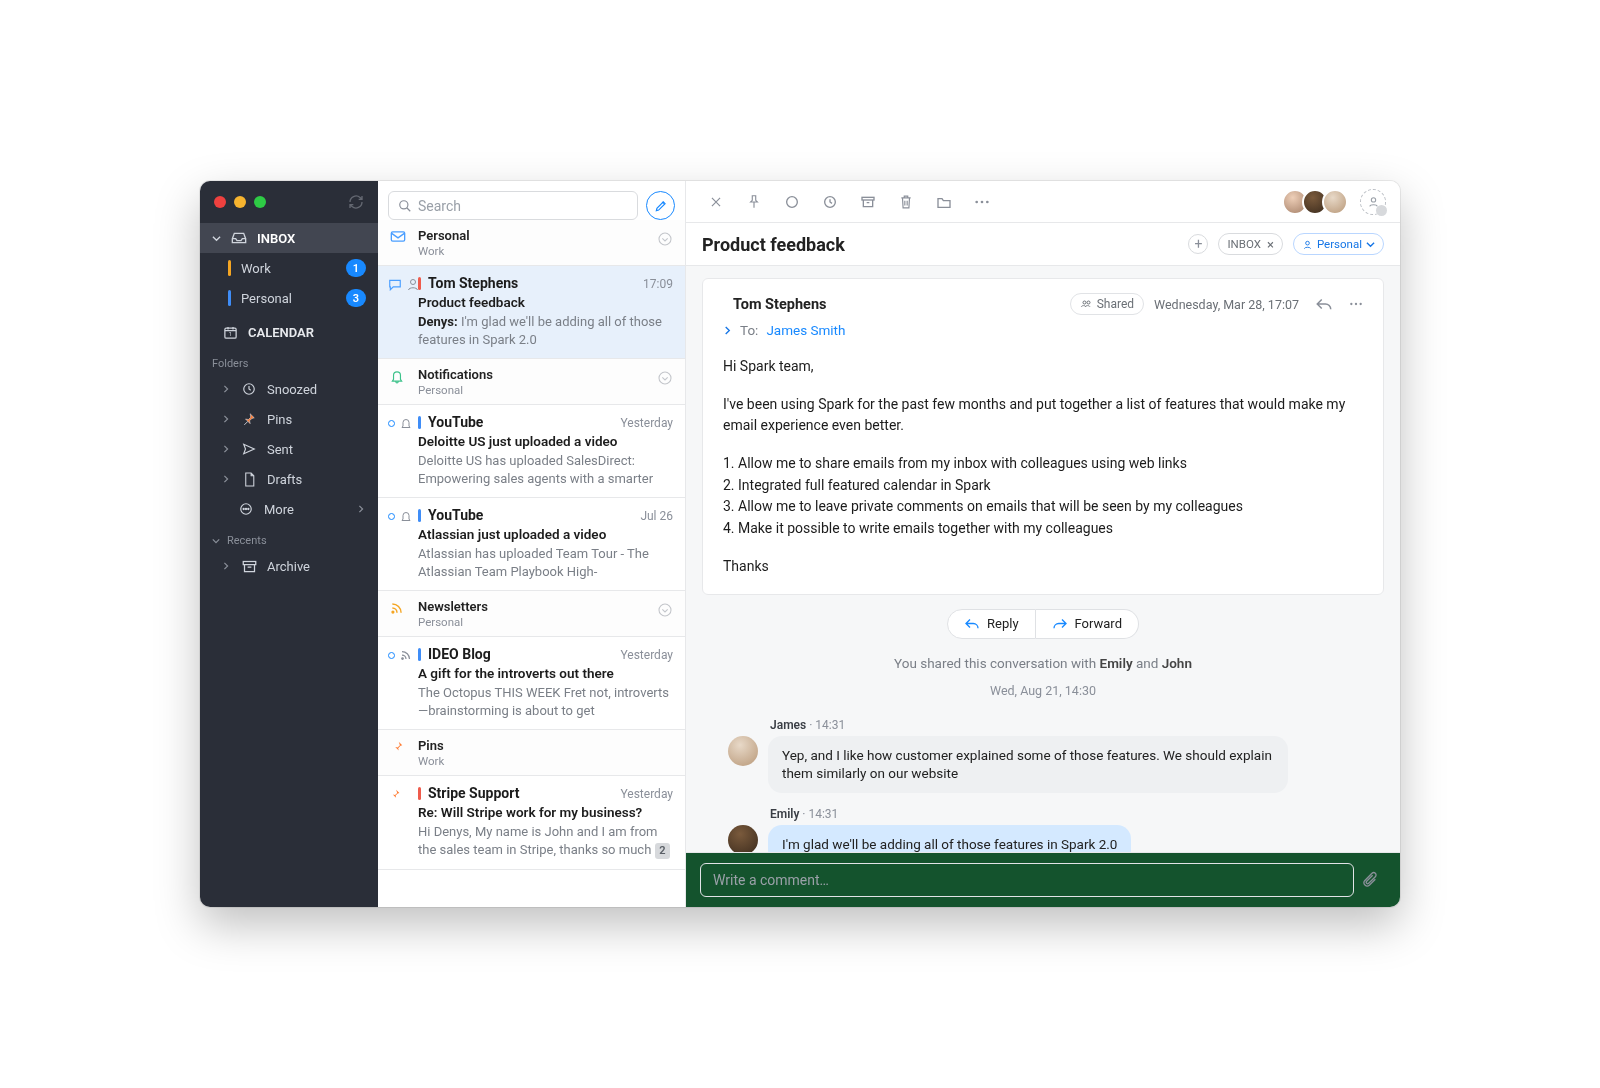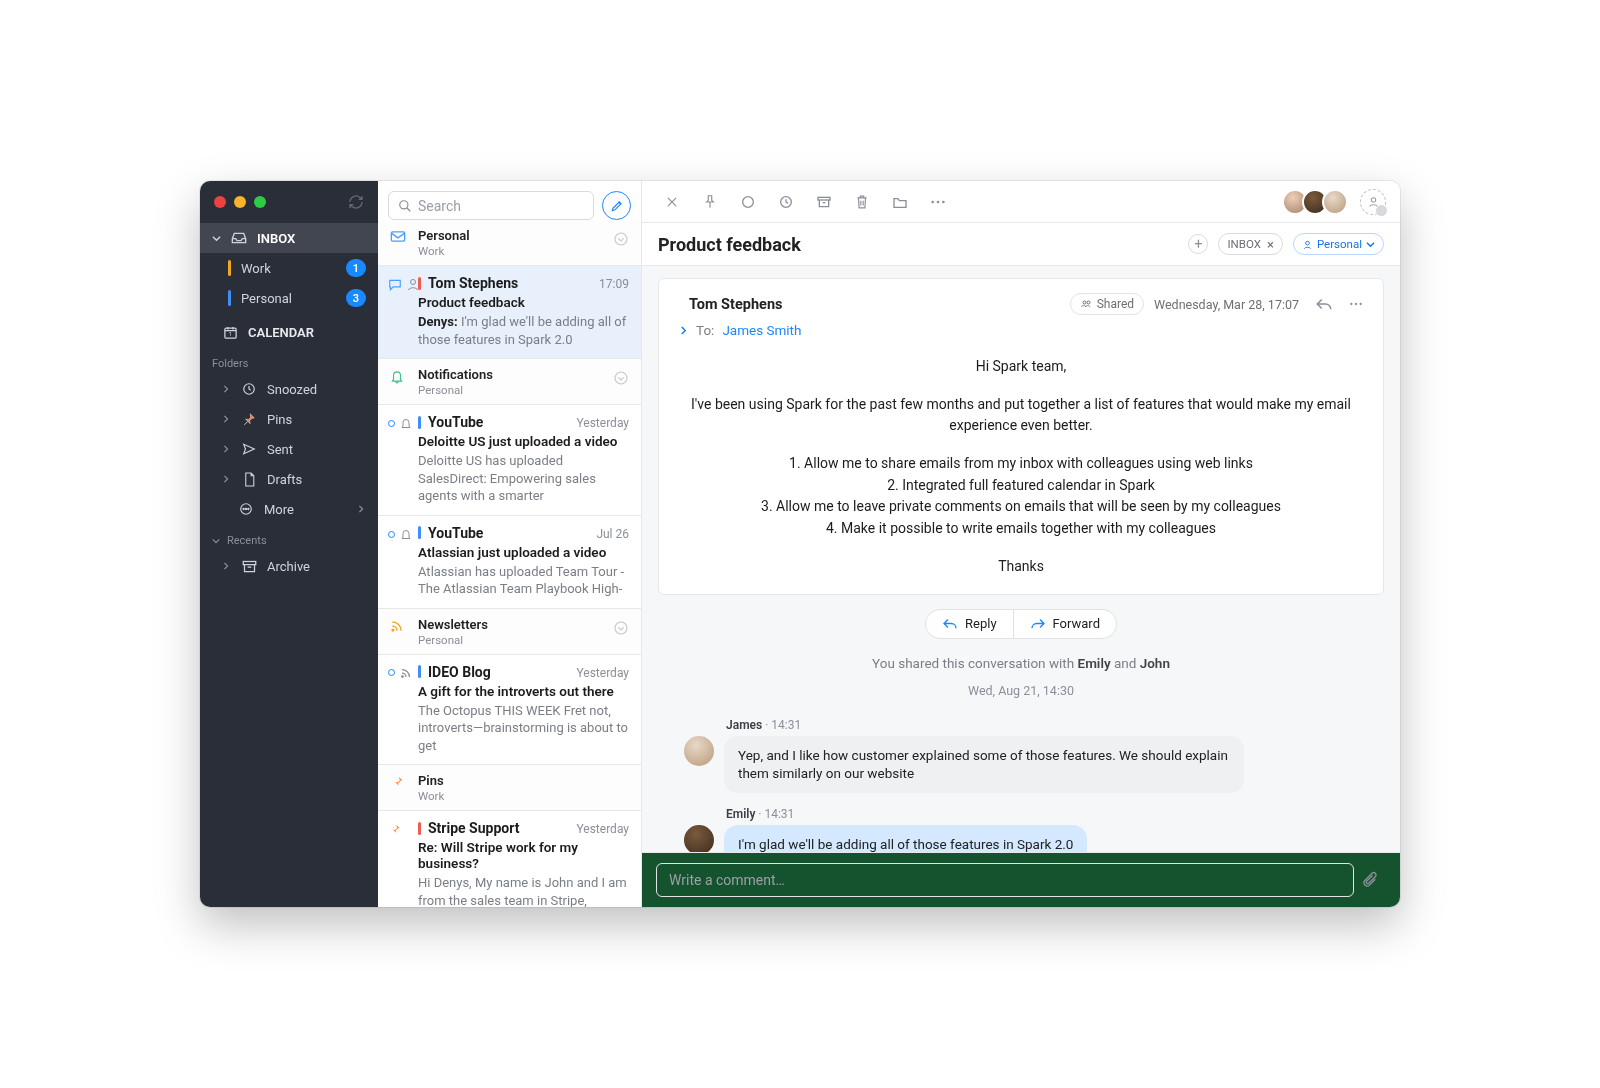--- a/index.html
+++ b/index.html
@@ -34,21 +34,21 @@
   .rlabel{flex:1;white-space:nowrap;overflow:hidden;text-overflow:ellipsis;}
   .badge{background:var(--blue);color:#fff;min-width:20px;height:18px;border-radius:9px;font-size:11px;font-weight:600;display:flex;align-items:center;justify-content:center;padding:0 6px;}
   .bar{width:3px;height:16px;border-radius:2px;background:#f5a623;}
   .bar.b{background:#3f8df7;}
   .hdr{font-size:11px;color:#8a8f99;padding:10px 12px 4px;}
   .caret{width:9px;display:inline-block;}
   .ico{width:16px;height:16px;display:flex;align-items:center;justify-content:center;}
   .ico svg{stroke:#cfd4dc;}
 
   
-  .list{width:264px;border-right:1px solid var(--border);display:flex;flex-direction:column;background:#fff;flex:none;}
+  .list{width:308px;border-right:1px solid var(--border);display:flex;flex-direction:column;background:#fff;flex:none;}
   .searchbar{display:flex;align-items:center;gap:8px;padding:10px 10px 0;}
   .search{flex:1;height:29px;border:1px solid #d9dbde;border-radius:6px;display:flex;align-items:center;padding:0 9px;color:#9aa0a8;gap:6px;font-size:14px;}
   .compose{width:29px;height:29px;border:1.5px solid var(--blue);border-radius:50%;display:flex;align-items:center;justify-content:center;}
   .tabs{display:flex;gap:26px;padding:6px 14px 0;border-bottom:1px solid var(--border);font-size:13px;}
   .tab{padding:6px 0 8px;color:#5a5f66;}
   .tab.active{color:var(--blue);font-weight:600;border-bottom:2px solid var(--blue);}
   .scroll{flex:1;overflow:auto;}
   .grp{padding:8px 12px 7px 40px;border-bottom:1px solid var(--border);background:#fdfdfd;position:relative;}
   .grp .gicon{position:absolute;left:12px;top:10px;}
   .grp .gtitle{font-size:13px;font-weight:600;color:#222;}
@@ -86,21 +86,21 @@
   .card{background:#fff;border:1px solid var(--border);border-radius:6px;padding:14px 20px 16px;}
   .mh{display:flex;align-items:center;gap:10px;font-size:13px;}
   .mh .from{font-weight:700;color:#222;font-size:14.5px;}
   .mh .shared{border:1px solid #e1e3e6;border-radius:12px;height:22px;padding:0 9px;display:flex;align-items:center;gap:5px;color:#6b7076;font-size:12px;}
   .mh .date{color:#6b7076;font-size:12.5px;}
   .mh .act{margin-left:6px;color:#8a8f99;}
   .to{display:flex;align-items:center;gap:8px;margin-top:7px;font-size:13.5px;}
   .to .k{color:#7a7f87;}
   .to .v{color:var(--blue);}
   .mbody{margin-top:18px;font-size:14px;color:#1c1c1c;line-height:1.55;}
-  .mbody p{margin:0 0 16px;text-align:center;}
+  .mbody p{margin:0 0 16px;}
 
   .replybar{display:flex;gap:0;justify-content:center;margin:14px 0 16px;}
   .rbtn{height:30px;border:1px solid #dfe1e4;background:#fff;display:flex;align-items:center;gap:7px;padding:0 16px;font-size:13px;color:#222;}
   .rbtn:first-child{border-radius:15px 0 0 15px;}
   .rbtn:last-child{border-radius:0 15px 15px 0;border-left:none;}
 
   .shareinfo{text-align:center;color:#7a7f87;font-size:13.5px;margin:2px 0 12px;}
   .shareinfo b{color:#444;font-weight:600;}
   .sharedate{text-align:center;color:#8a8f99;font-size:12.5px;margin-bottom:20px;}
 

